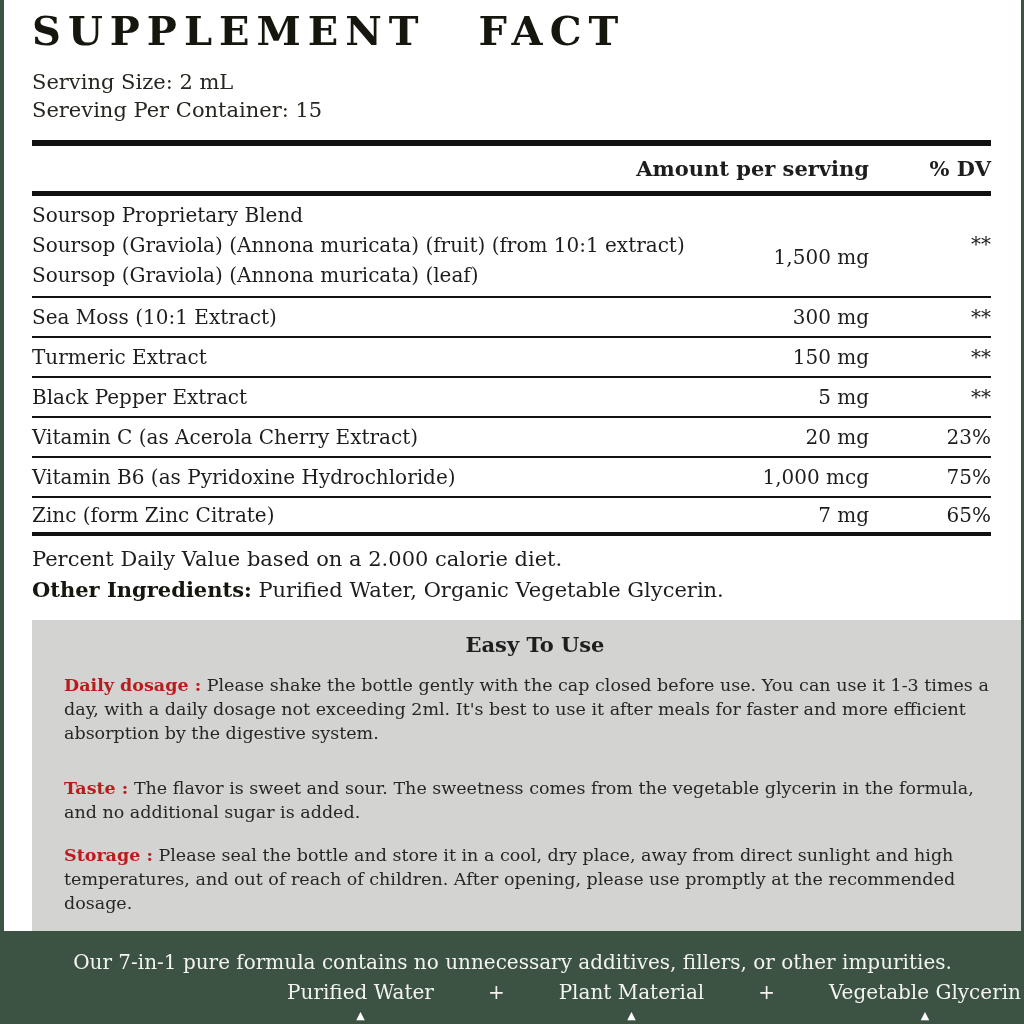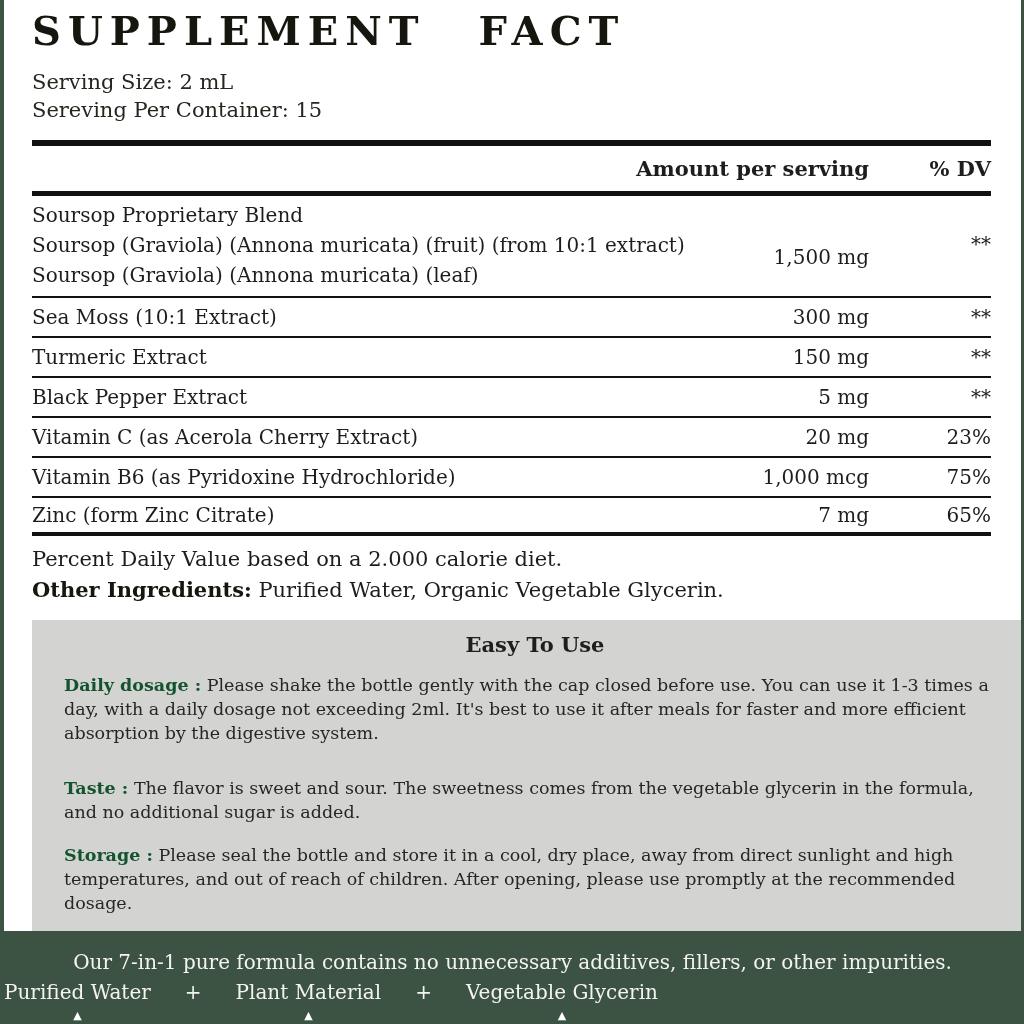--- a/index.html
+++ b/index.html
@@ -44,30 +44,30 @@
   .notes { padding:9px 30px 0 28px; font-size:21px; line-height:28px; }
   .notes .line2 { margin-top:3px; }
   .notes b { color:#16160f; }
   
   .easy {
     margin-top:16px; background:#d3d3d2; height:324px; width:998px;
     padding:8px 24px 0 32px; color:#262626;margin-left:28px;
   }
   .easy-title { text-align:center; font-weight:bold; font-size:21px; margin-top:4px; color:#1e1e1e; }
   .easy p { font-size:17.5px; line-height:24px; }
-  .easy p b { color:#14532d; }
+  .easy p b { color:#b91c1c; }
   .p1 { margin-top:16px; } .p2 { margin-top:31px; } .p3 { margin-top:27px; } .p4 { margin-top:19px; }
   
   .footer {
     background:#3c5243; color:#f4f4ee; flex:1 1 auto; width:1017px;
     padding-top:18px; text-align:center;
   }
   .footer-headline { font-size:20px; line-height:26px; }
   .footer-row {
-    margin-top:5px; display:flex; justify-content:flex-start; align-items:flex-start; gap:34px;
+    margin-top:5px; display:flex; justify-content:flex-end; align-items:flex-start; gap:54px;
     font-size:20px;
   }
   .ing { display:flex; flex-direction:column; align-items:center; }
   .tri { font-size:11px; line-height:16px; margin-top:4px; color:#ffffff; }
   .plus { padding-top:0; }
 </style>
 </head>
 <body>
 
 <div class="page">

